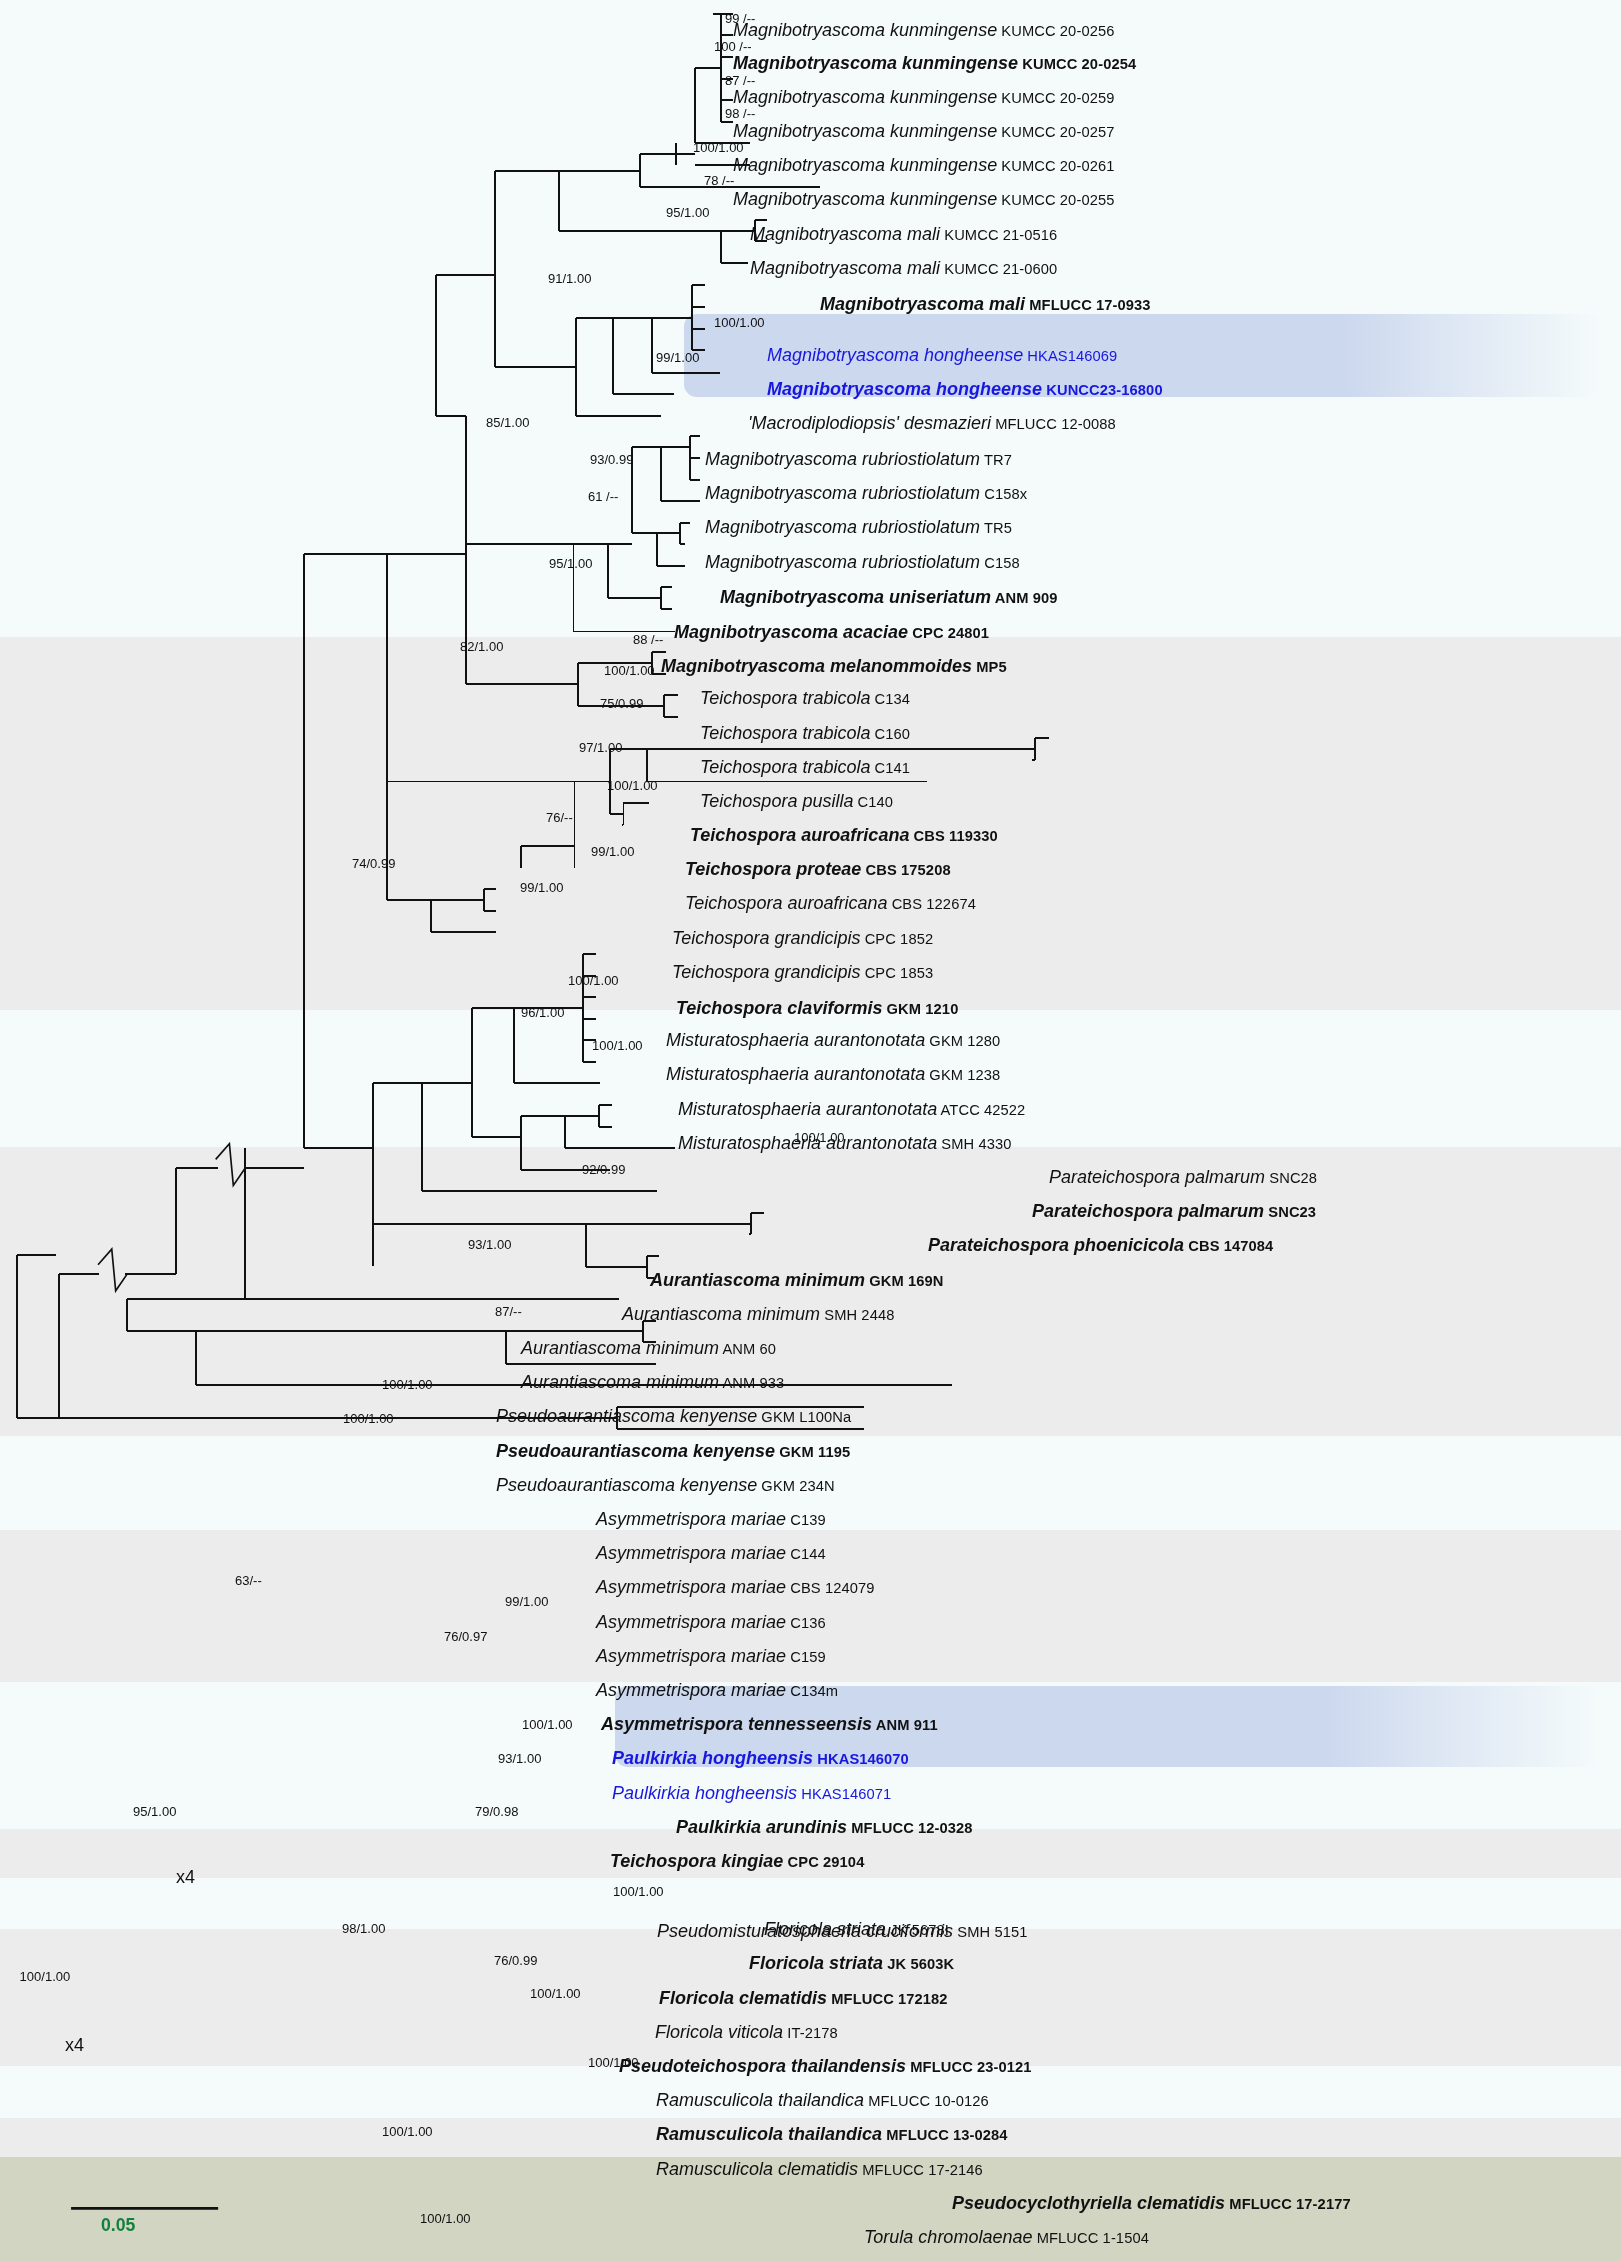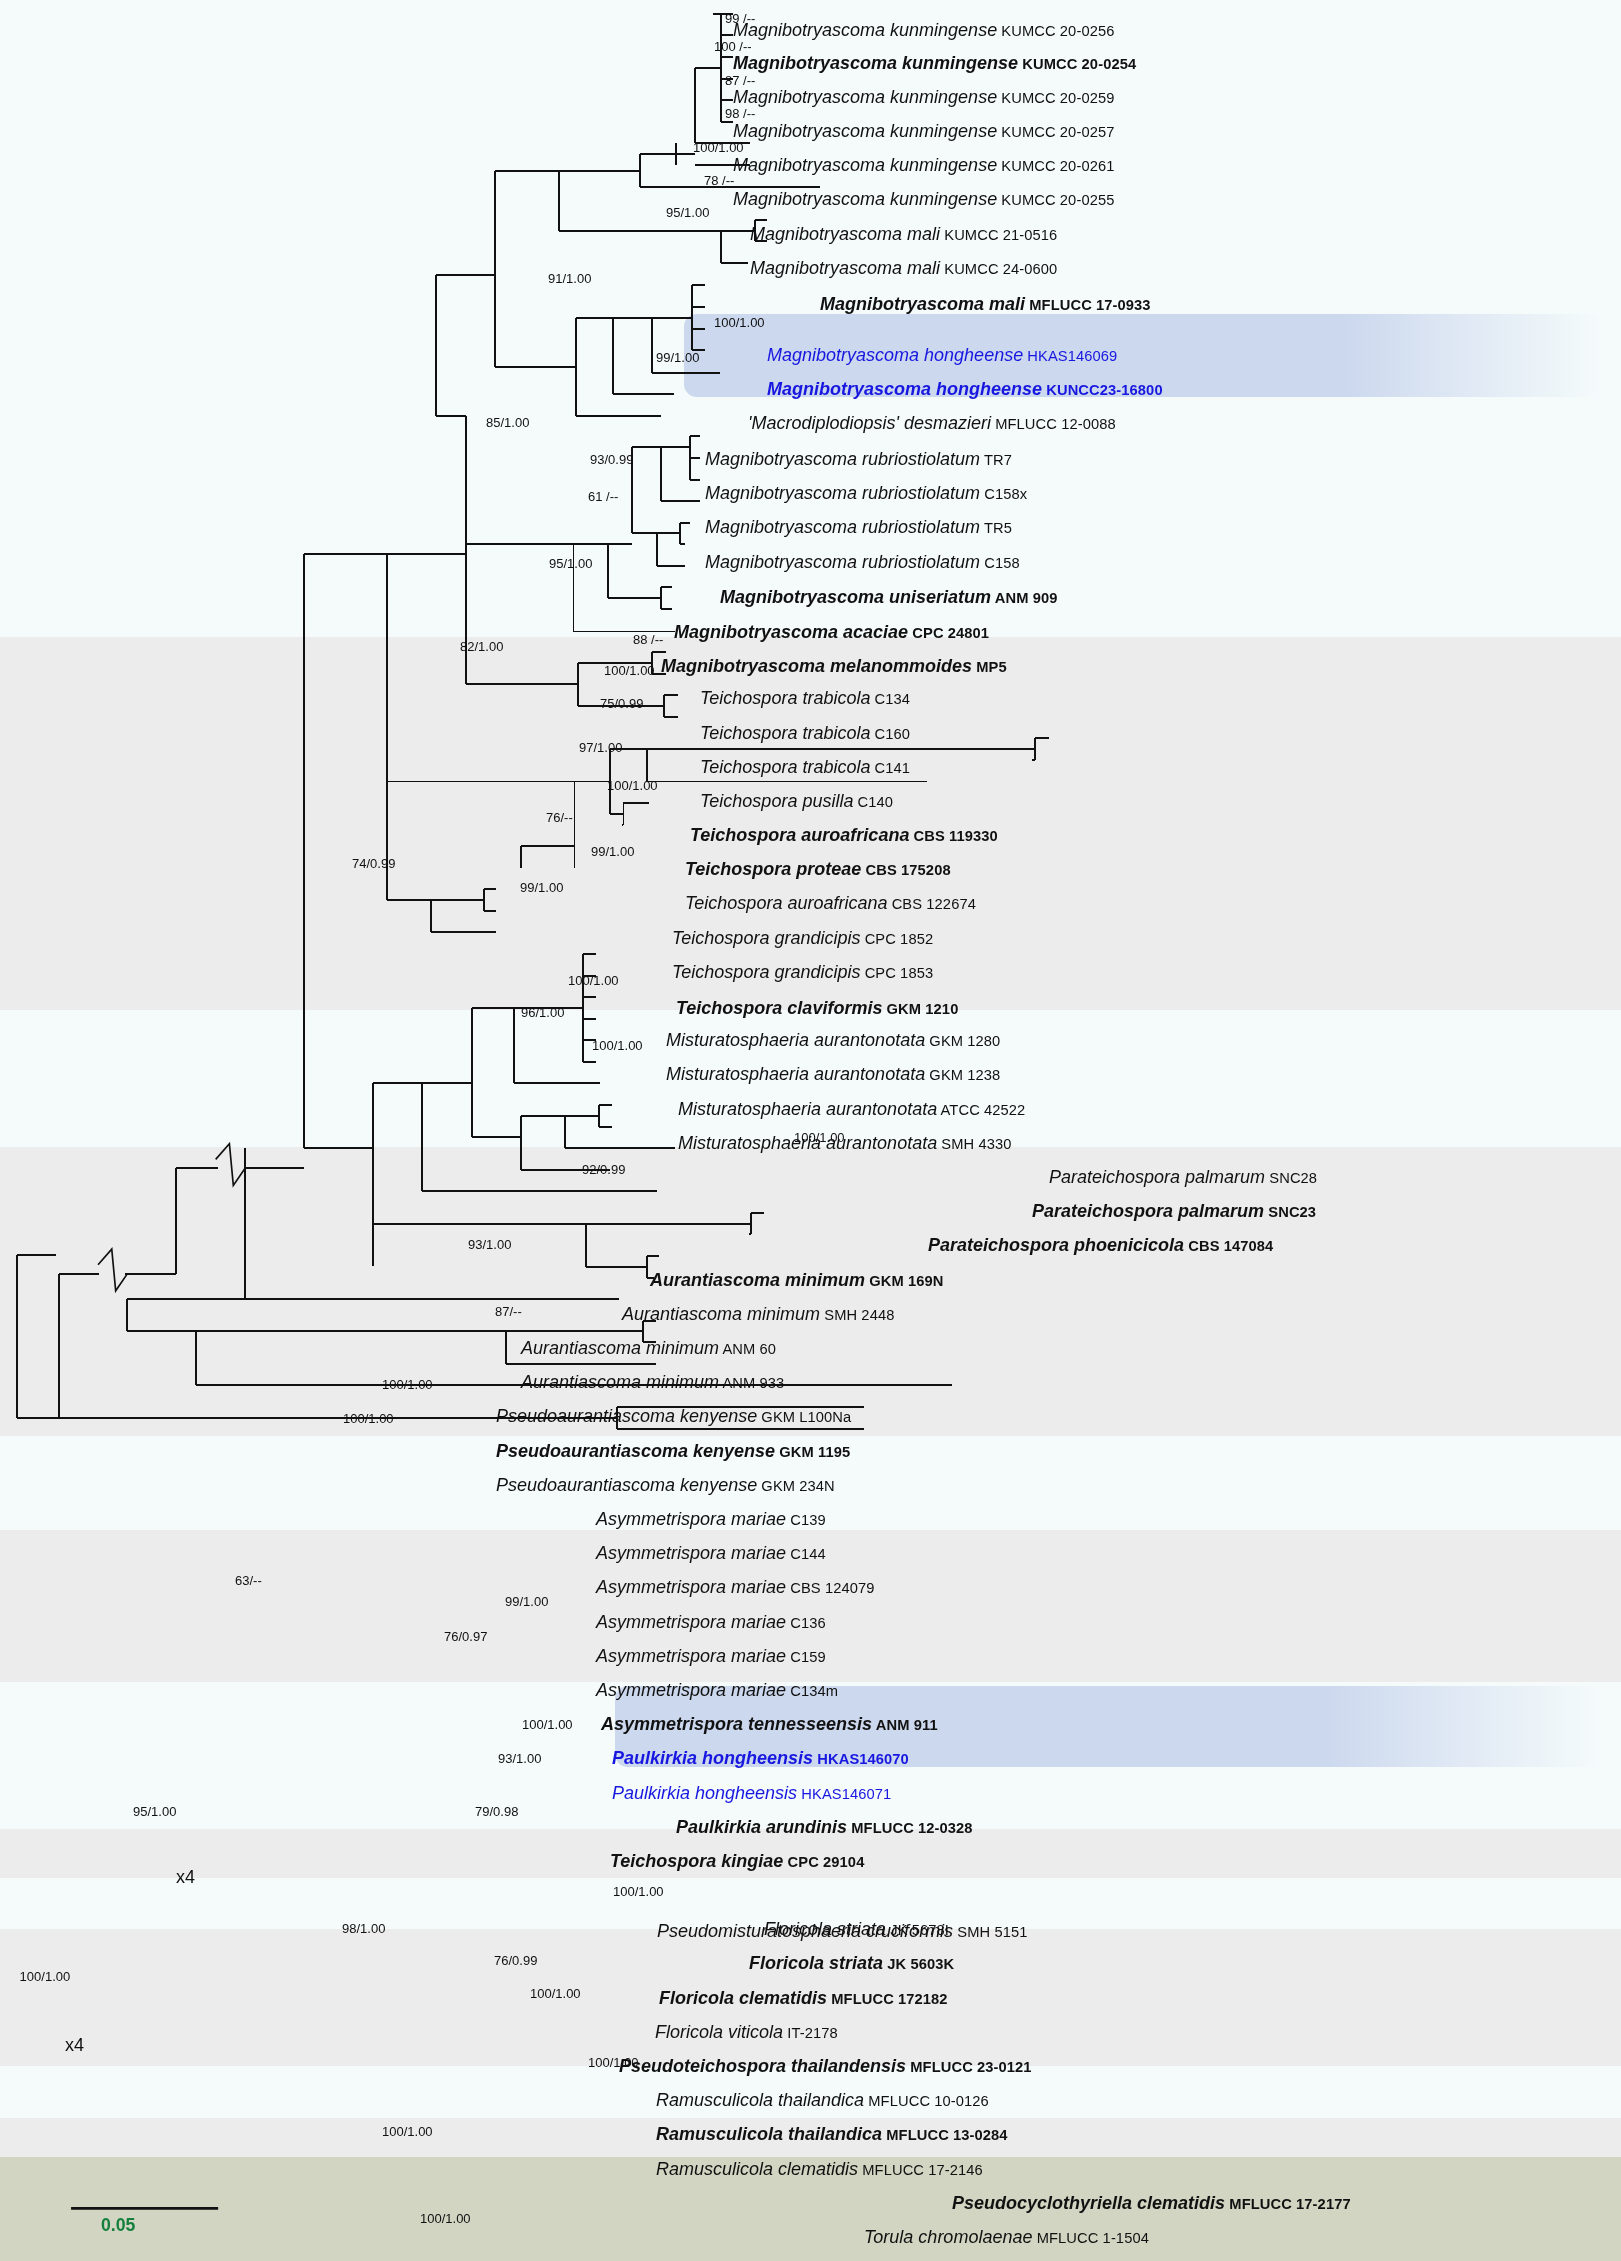--- a/index.html
+++ b/index.html
@@ -309,21 +309,21 @@
   </svg>
 
   <div id="taxa">
       <div class="taxon" style="left: 733px; top: 21px;"><span class="sp">Magnibotryascoma kunmingense</span><span class="strain"> KUMCC 20-0256</span></div>
       <div class="taxon bold" style="left: 733px; top: 54px;"><span class="sp">Magnibotryascoma kunmingense</span><span class="strain"> KUMCC 20-0254</span></div>
       <div class="taxon" style="left: 733px; top: 88px;"><span class="sp">Magnibotryascoma kunmingense</span><span class="strain"> KUMCC 20-0259</span></div>
       <div class="taxon" style="left: 733px; top: 122px;"><span class="sp">Magnibotryascoma kunmingense</span><span class="strain"> KUMCC 20-0257</span></div>
       <div class="taxon" style="left: 733px; top: 156px;"><span class="sp">Magnibotryascoma kunmingense</span><span class="strain"> KUMCC 20-0261</span></div>
       <div class="taxon" style="left: 733px; top: 190px;"><span class="sp">Magnibotryascoma kunmingense</span><span class="strain"> KUMCC 20-0255</span></div>
       <div class="taxon" style="left: 750px; top: 225px;"><span class="sp">Magnibotryascoma mali</span><span class="strain"> KUMCC 21-0516</span></div>
-      <div class="taxon" style="left: 750px; top: 259px;"><span class="sp">Magnibotryascoma mali</span><span class="strain"> KUMCC 24-0600</span></div>
+      <div class="taxon" style="left: 750px; top: 259px;"><span class="sp">Magnibotryascoma mali</span><span class="strain"> KUMCC 21-0600</span></div>
       <div class="taxon bold" style="left: 820px; top: 295px;"><span class="sp">Magnibotryascoma mali</span><span class="strain"> MFLUCC 17-0933</span></div>
       <div class="taxon blue" style="left: 767px; top: 346px;"><span class="sp">Magnibotryascoma hongheense</span><span class="strain"> HKAS146069</span></div>
       <div class="taxon bold blue" style="left: 767px; top: 380px;"><span class="sp">Magnibotryascoma hongheense</span><span class="strain"> KUNCC23-16800</span></div>
       <div class="taxon" style="left: 748px; top: 414px;"><span class="sp">'Macrodiplodiopsis' desmazieri</span><span class="strain"> MFLUCC 12-0088</span></div>
       <div class="taxon" style="left: 705px; top: 450px;"><span class="sp">Magnibotryascoma rubriostiolatum</span><span class="strain"> TR7</span></div>
       <div class="taxon" style="left: 705px; top: 484px;"><span class="sp">Magnibotryascoma rubriostiolatum</span><span class="strain"> C158x</span></div>
       <div class="taxon" style="left: 705px; top: 518px;"><span class="sp">Magnibotryascoma rubriostiolatum</span><span class="strain"> TR5</span></div>
       <div class="taxon" style="left: 705px; top: 553px;"><span class="sp">Magnibotryascoma rubriostiolatum</span><span class="strain"> C158</span></div>
       <div class="taxon bold" style="left: 720px; top: 588px;"><span class="sp">Magnibotryascoma uniseriatum</span><span class="strain"> ANM 909</span></div>
       <div class="taxon bold" style="left: 674px; top: 623px;"><span class="sp">Magnibotryascoma acaciae</span><span class="strain"> CPC 24801</span></div>

